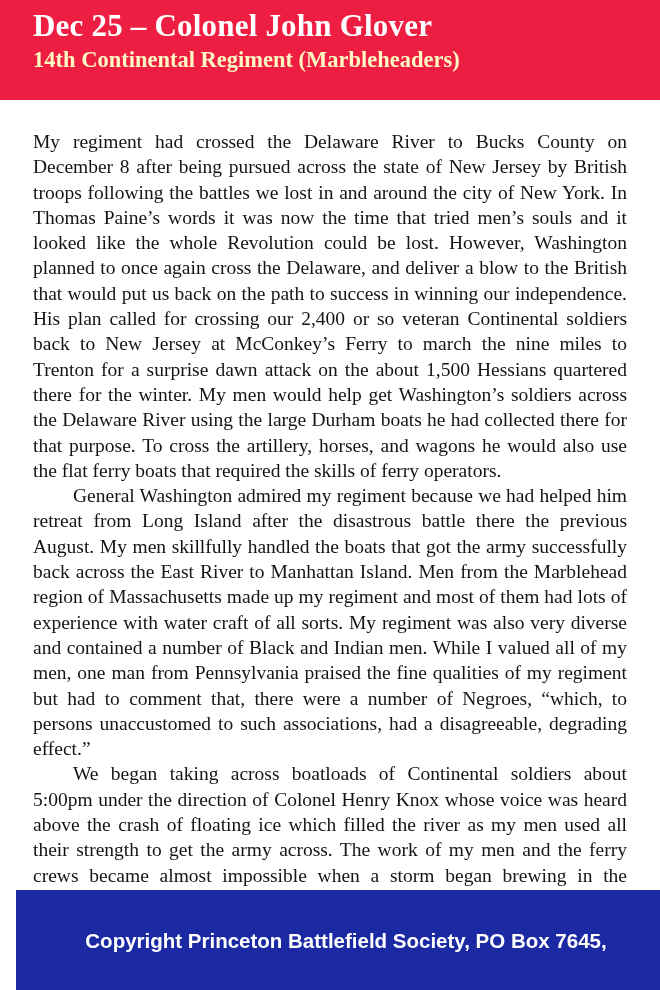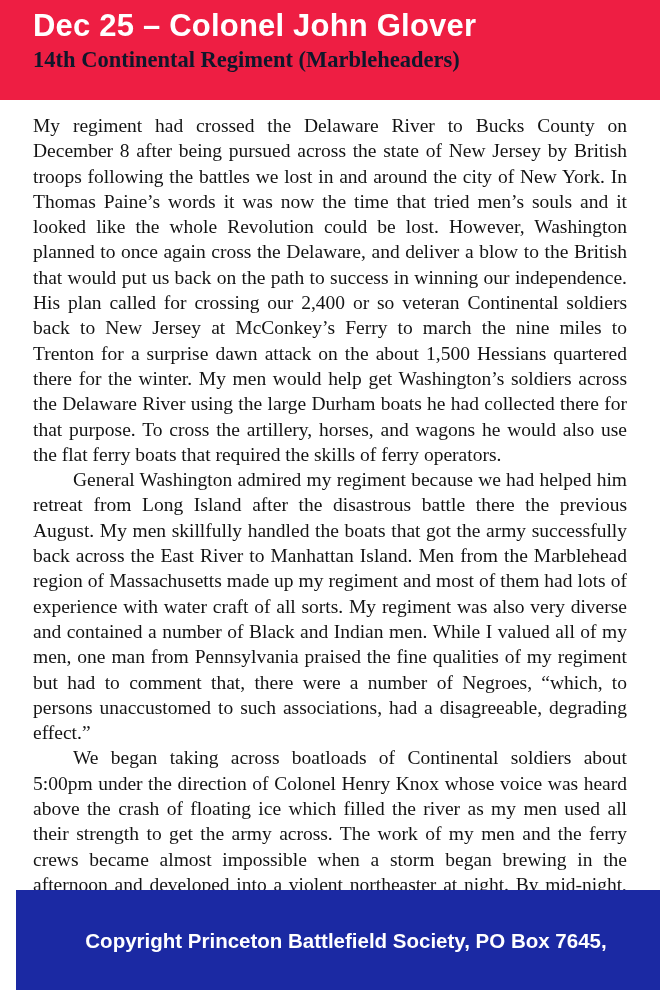--- a/index.html
+++ b/index.html
@@ -22,30 +22,30 @@
     top: 0; left: 0;
     width: 660px;
     height: 100px;
     background: #ee1e43;
     box-sizing: border-box;
     padding: 7px 0 0 33px;
   }
   .header h1 {
     margin: 0;
     color: #ffffff;
-    font-family: Liberation Sans, sans-serif;
+    font-family: Liberation Serif, serif;
     font-weight: 700;
     font-size: 31px;
     line-height: 38px;
     letter-spacing: 0.2px;
     white-space: nowrap;
   }
   .header h2 {
     margin: 0;
-    color: #0f172a;
+    color: #fef9c3;
     font-family: "Liberation Serif", serif;
     font-weight: 700;
     font-size: 22.5px;
     line-height: 30px;
     white-space: nowrap;
   }
   .star-badge {
     position: absolute;
     top: 4px;
     right: 3px;
@@ -71,21 +71,21 @@
   }
 
   
   .body-text {
     position: absolute;
     top: 100px;
     left: 0;
     width: 660px;
     height: 790px;
     box-sizing: border-box;
-    padding: 13px 33px 0 33px;
+    padding: 29px 33px 0 33px;
     overflow: hidden;
   }
   .body-text p {
     margin: 0;
     color: #141414;
     font-family: "Liberation Serif", serif;
     font-size: 19.5px;
     line-height: 25.3px;
     text-align: justify;
   }

